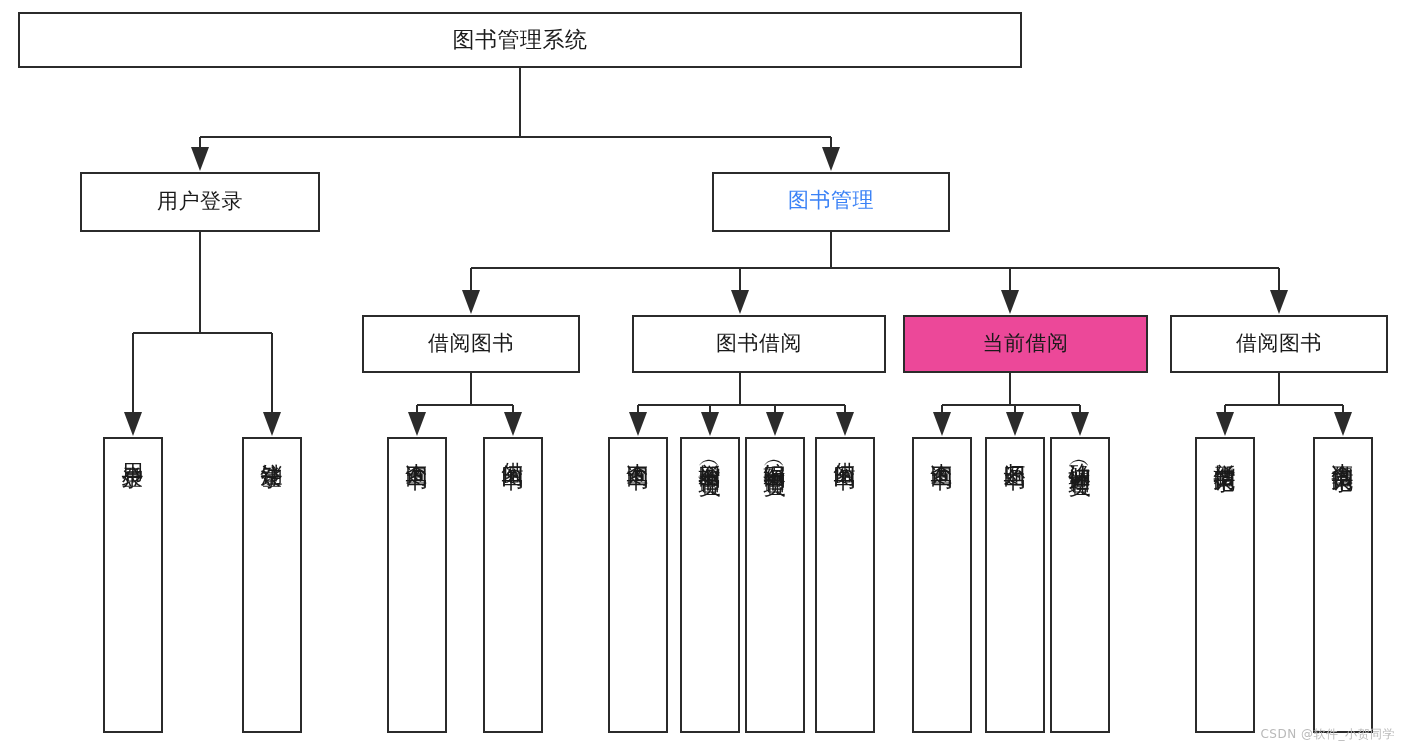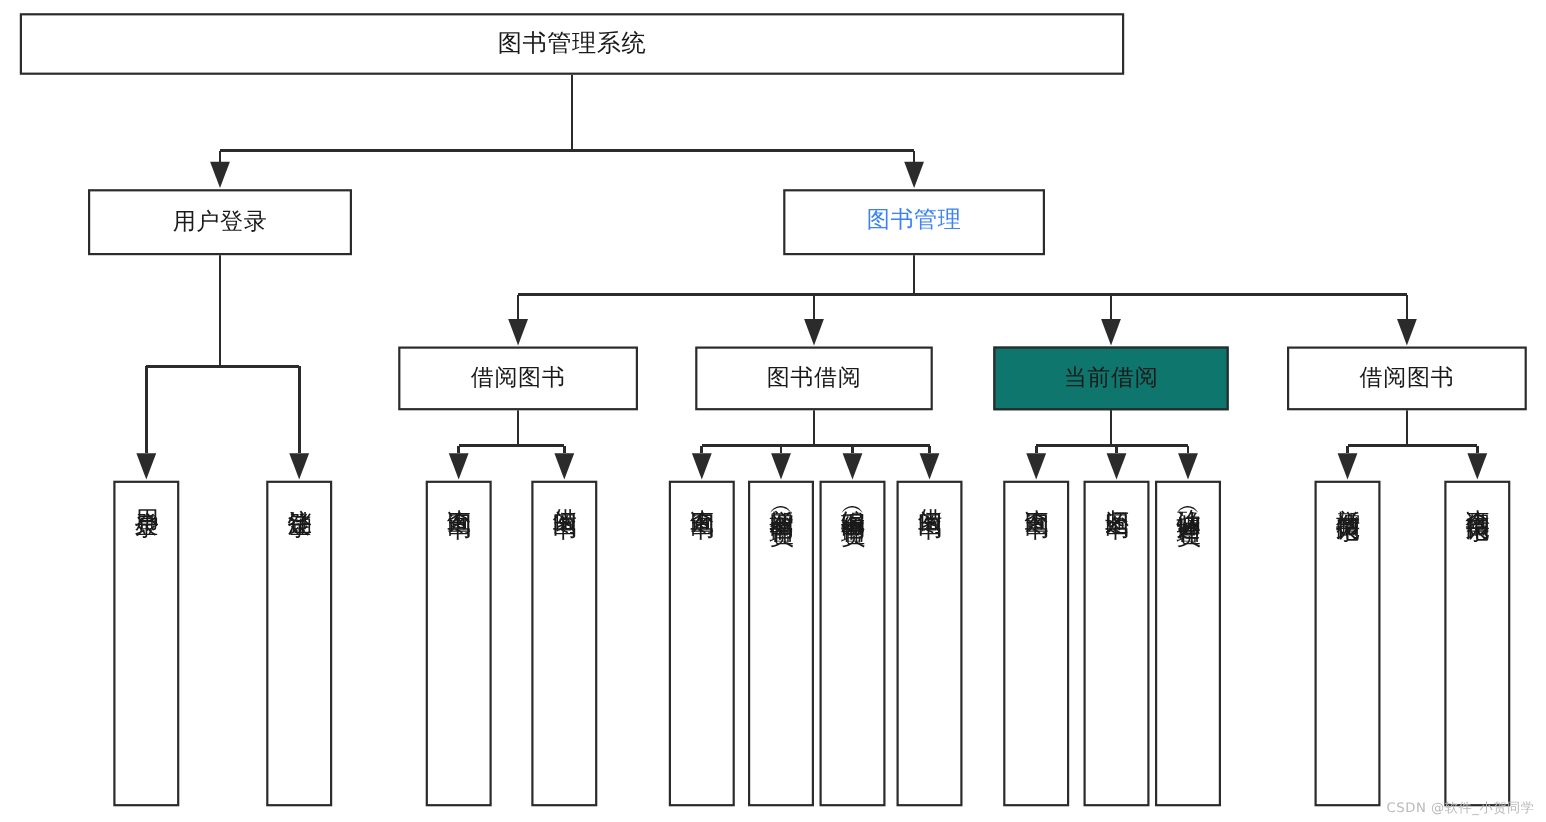--- a/index.html
+++ b/index.html
@@ -132,24 +132,24 @@
       </div>
       <div class="node-box" style="left: 80px; top: 172px; width: 240px; height: 60px; border-color: rgb(43, 43, 43); background: rgb(255, 255, 255);">
         <span class="node-label" style="color: rgb(26, 26, 26);">用户登录</span>
       </div>
       <div class="node-box" style="left: 712px; top: 172px; width: 238px; height: 60px; border-color: rgb(43, 43, 43); background: rgb(255, 255, 255);">
         <span class="node-label" style="color: #3b82f6; font-family: Liberation Mono, monospace;">图书管理</span>
       </div>
       <div class="node-box" style="left: 362px; top: 315px; width: 218px; height: 58px; border-color: rgb(43, 43, 43); background: rgb(255, 255, 255);">
         <span class="node-label" style="color: rgb(26, 26, 26);">借阅图书</span>
       </div>
-      <div class="node-box" style="left: 632px; top: 315px; width: 216px; height: 58px; border-color: rgb(43, 43, 43); background: rgb(255, 255, 255);">
+      <div class="node-box" style="left: 632px; top: 315px; width: 254px; height: 58px; border-color: rgb(43, 43, 43); background: rgb(255, 255, 255);">
         <span class="node-label" style="color: rgb(26, 26, 26);">图书借阅</span>
       </div>
-      <div class="node-box" style="left: 903px; top: 315px; width: 214px; height: 58px; border-color: rgb(43, 43, 43); background: #0f766e;">
+      <div class="node-box" style="left: 903px; top: 315px; width: 245px; height: 58px; border-color: rgb(43, 43, 43); background: #ec4899;">
         <span class="node-label" style="color: rgb(26, 26, 26);">当前借阅</span>
       </div>
       <div class="node-box" style="left: 1170px; top: 315px; width: 218px; height: 58px; border-color: rgb(43, 43, 43); background: rgb(255, 255, 255);">
         <span class="node-label" style="color: rgb(26, 26, 26);">借阅图书</span>
       </div>
       <div class="node-box vertical" style="left: 103px; top: 437px; width: 60px; height: 296px; border-color: rgb(43, 43, 43); background: rgb(255, 255, 255);">
         <span class="node-label" style="color: rgb(26, 26, 26);">用户登录</span>
       </div>
       <div class="node-box vertical" style="left: 242px; top: 437px; width: 60px; height: 296px; border-color: rgb(43, 43, 43); background: rgb(255, 255, 255);">
         <span class="node-label" style="color: rgb(26, 26, 26);">注销登录</span>

